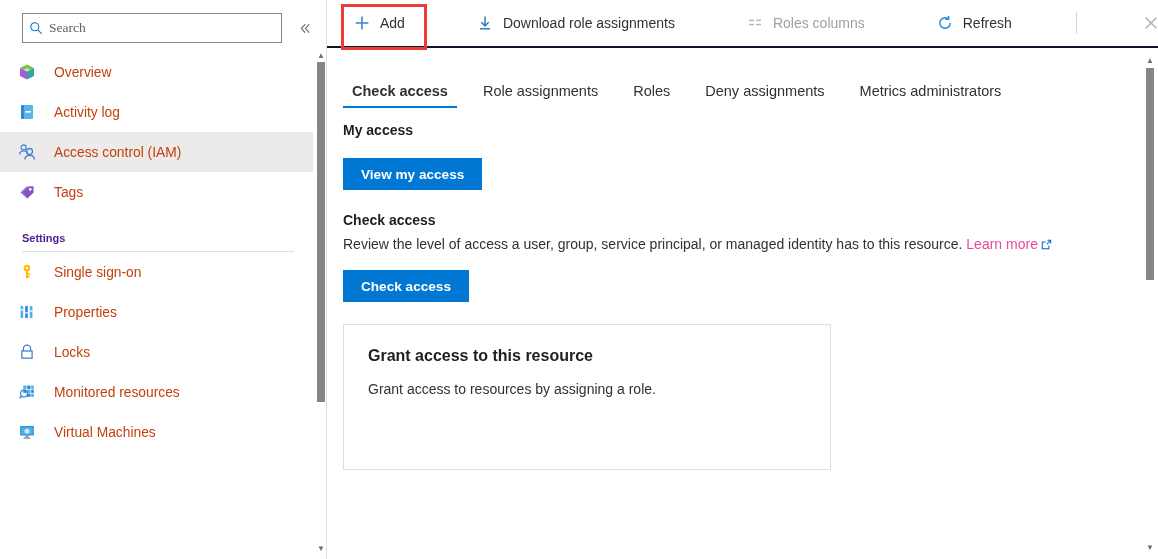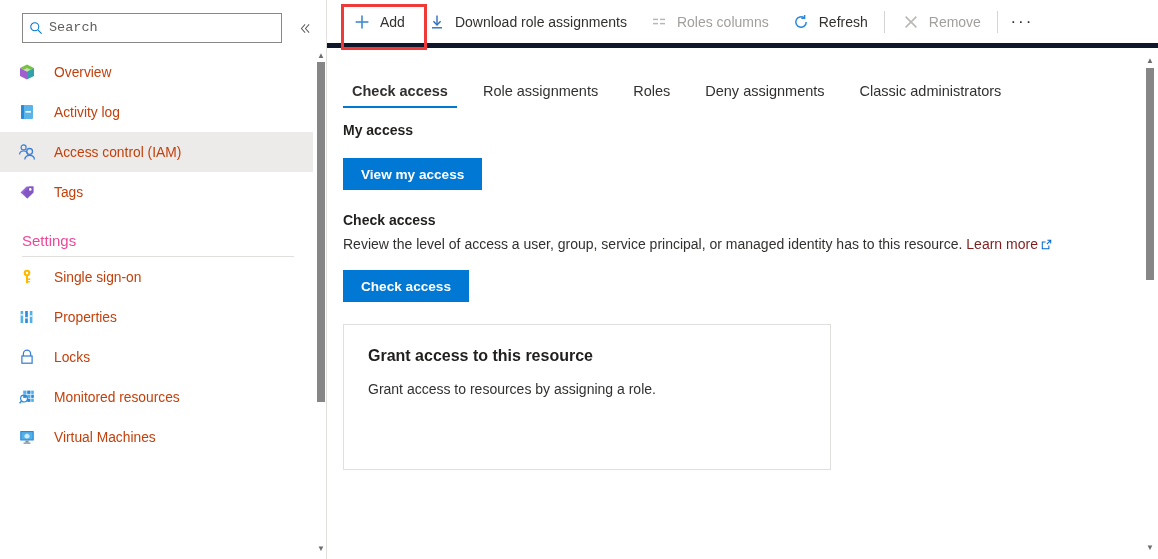--- a/index.html
+++ b/index.html
@@ -45,21 +45,21 @@
     max-width: 262px;
   }
   .search-box .mag {
     width: 26px;
     display: flex; align-items: center; justify-content: center;
     flex: 0 0 26px;
   }
   .search-box input {
     border: none;
     outline: none;
-    font-family: Liberation Mono, monospace;
+    font-family: Liberation Serif, serif;
     font-size: 13.5px;
     color: #323130;
     background: transparent;
     width: 100%;
     padding: 0;
     height: 26px;
     line-height: 26px;
   }
   .search-box input::placeholder { color: #605e5c; opacity: 1; }
   .collapse-btn {
@@ -97,23 +97,23 @@
     display: flex; align-items: center; justify-content: flex-start;
     margin-right: 12px;
   }
   .nav-label { white-space: nowrap; }
 
   .nav-section {
     padding: 16px 16px 0 22px;
     margin-top: 4px;
   }
   .nav-section .sec-title {
-    font-size: 15px;
-    font-weight: normal;
-    color: #ec4899;
+    font-size: 11px;
+    font-weight: bold;
+    color: #4c1d95;
     padding-bottom: 7px;
   }
   .nav-section .sec-rule {
     height: 1px;
     background: #e1dfdd;
     width: 272px;
   }
 
   
   .sb-scroll {
@@ -153,21 +153,22 @@
     background: #fff;
   }
 
   
   .toolbar {
     position: relative;
     height: 48px;
     display: flex;
     align-items: center;
     padding-left: 14px;
-    border-bottom: 5px solid #0f172a;
+    border-bottom: 2px solid #0f172a;
+    gap: 48px;
   }
   .tb-btn {
     display: flex;
     align-items: center;
     height: 34px;
     padding: 0 11px;
     font-size: 14px;
     color: #323130;
     cursor: pointer;
     white-space: nowrap;
@@ -239,21 +240,21 @@
     margin: 0 0 6px 0;
   }
   .sec-p {
     font-size: 14px;
     color: #323130;
     margin: 0;
     line-height: 21px;
     max-width: 740px;
   }
   a.link {
-    color: #7f1d1d;
+    color: #ec4899;
     text-decoration: none;
     cursor: pointer;
   }
   .ext-ico {
     display: inline-block;
     vertical-align: -1px;
     margin-left: 3px;
   }
   .pbtn {
     display: inline-flex;
@@ -551,21 +552,21 @@
       <div class="tab">
         <span>Role assignments</span>
       </div>
       <div class="tab">
         <span>Roles</span>
       </div>
       <div class="tab">
         <span>Deny assignments</span>
       </div>
       <div class="tab">
-        <span>Classic administrators</span>
+        <span>Metrics administrators</span>
       </div>
     </div>
 
     <div class="content">
 
       <div class="block">
         <h3 class="sec-h">My access</h3>
         <button class="pbtn">View my access</button>
       </div>
 

